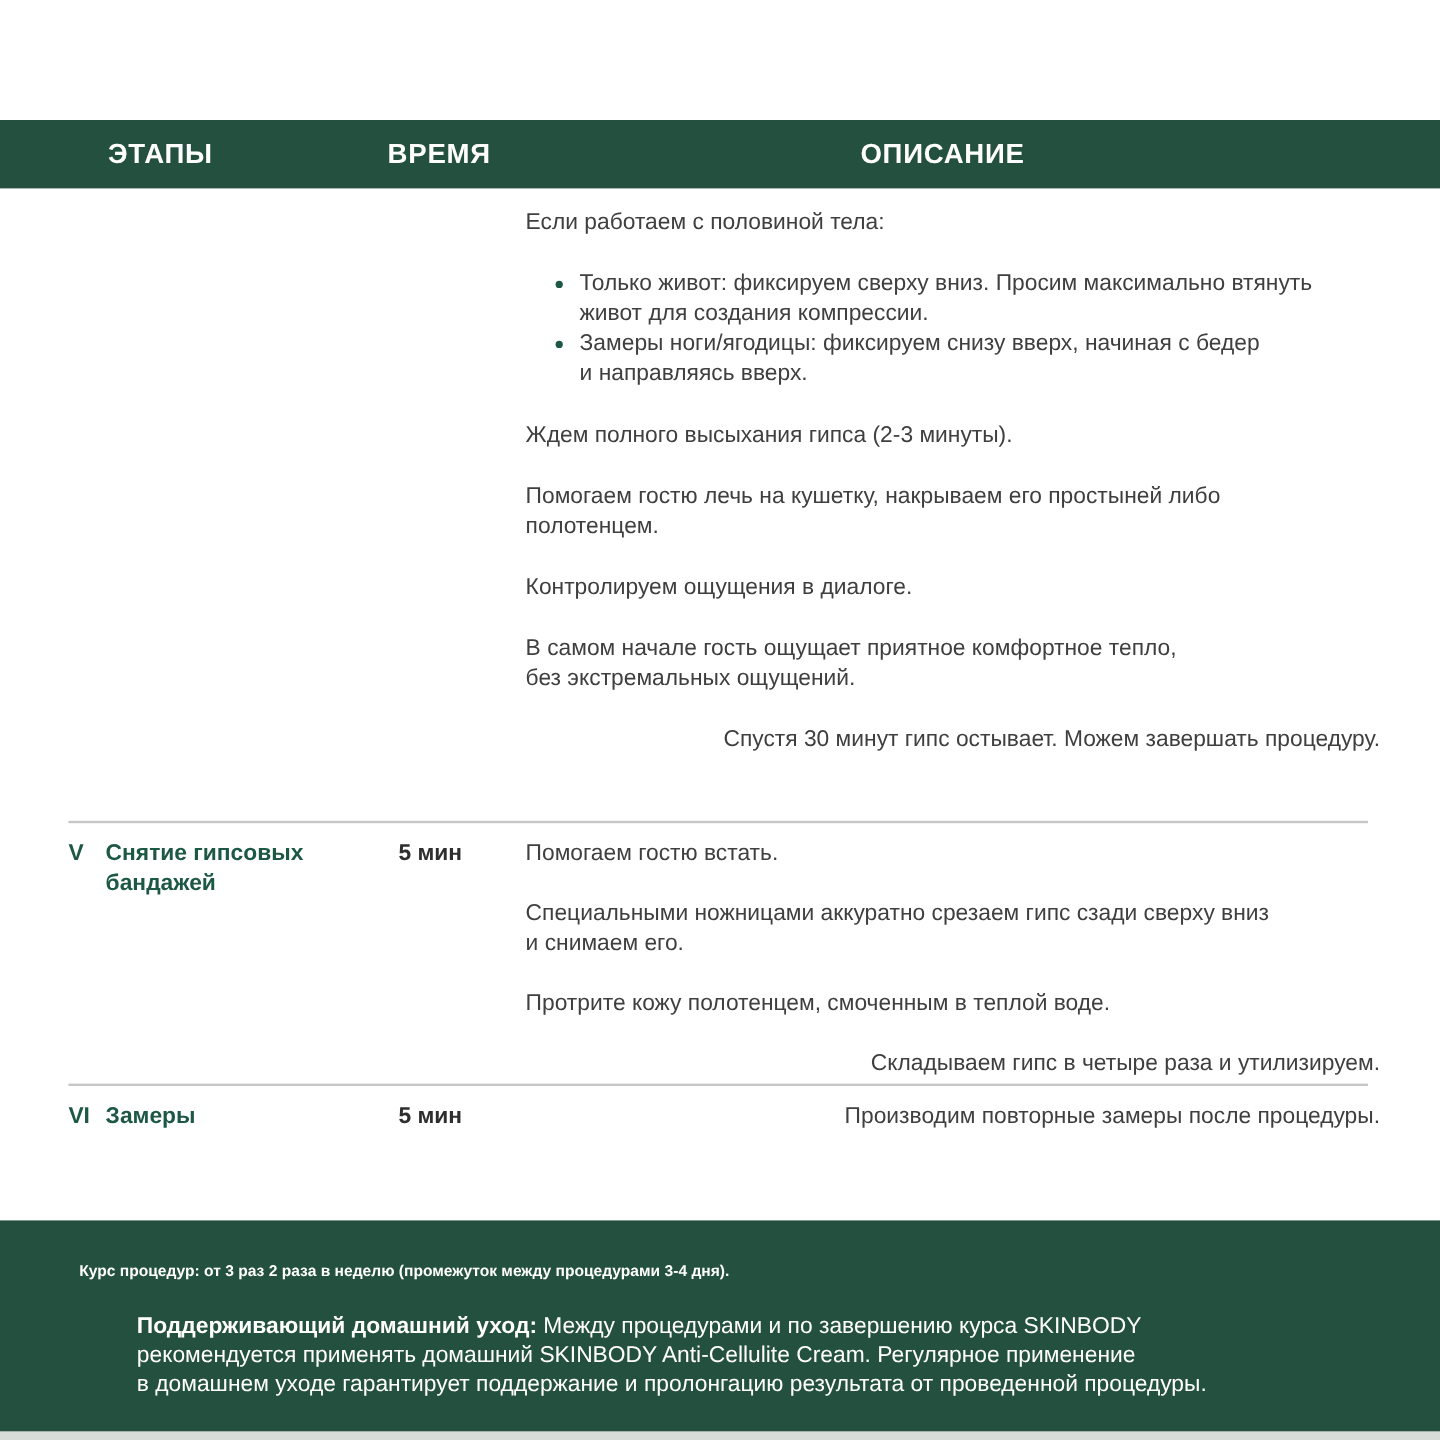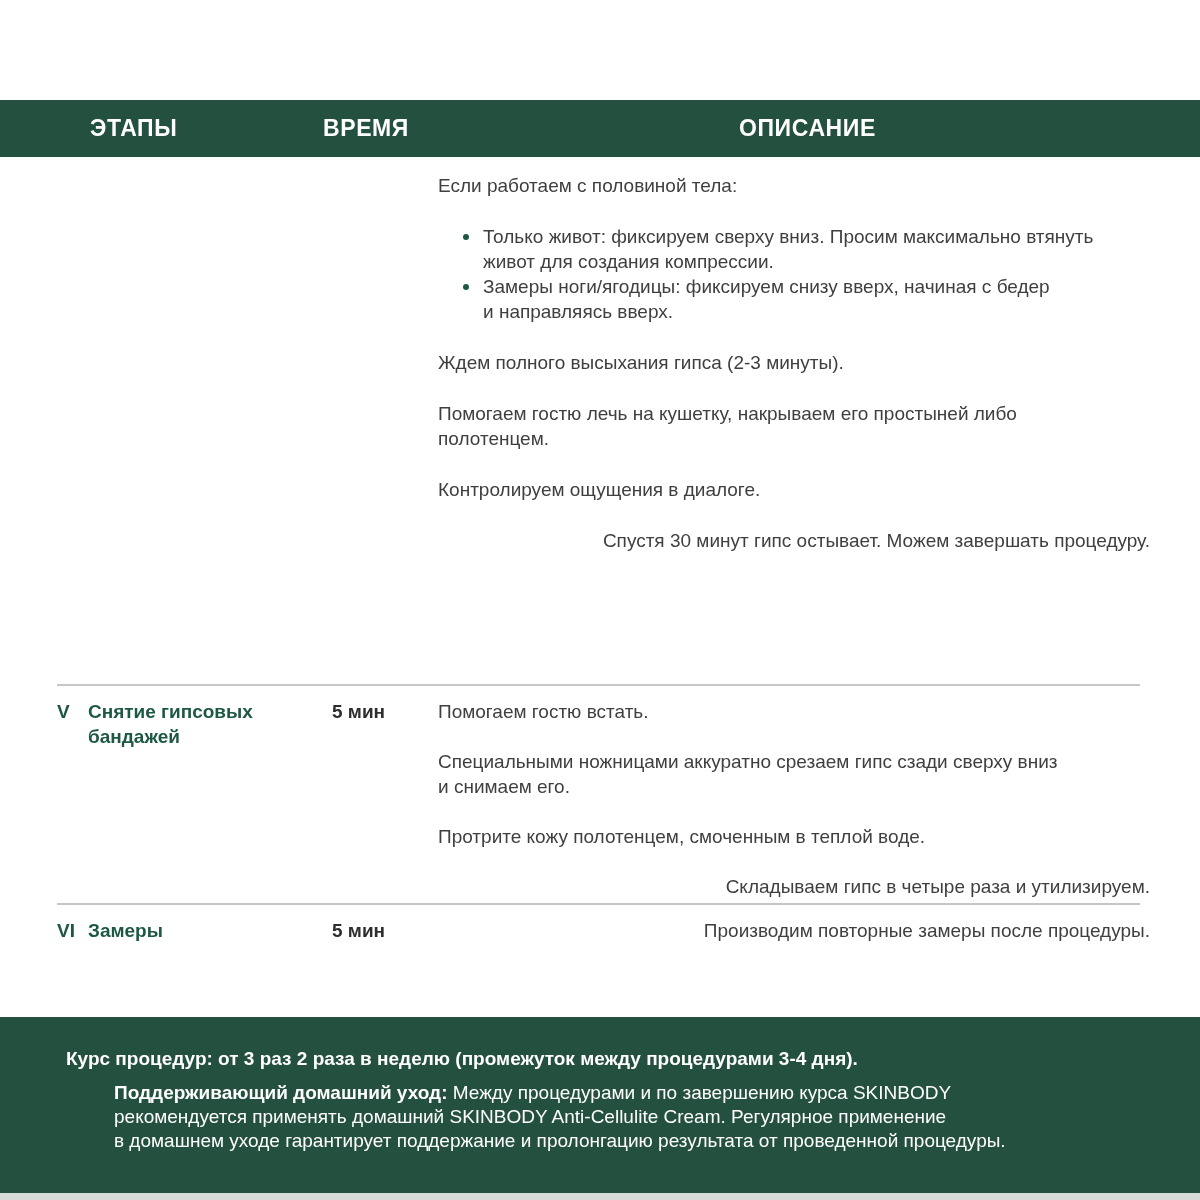--- a/index.html
+++ b/index.html
@@ -31,21 +31,21 @@
     top:0; height:57px;
     line-height:57px;
     color:#ffffff;
     font-size:23px;
     font-weight:bold;
     letter-spacing:0.6px;
     white-space:nowrap;
   }
   .header-col.stages{left:90px;}
   .header-col.time{left:323px;}
-  .header-col.desc{left:717px;margin-left:22px;}
+  .header-col.desc{left:717px;}
 
   
   .body-text{
     color:var(--body-text);
     font-size:19px;
     line-height:25px;
   }
   .pre{white-space:pre-line;}
   .para{margin-bottom:26px;}
   .para:last-child{margin-bottom:0;text-align:right;}
@@ -126,24 +126,24 @@
   
   .footer{
     position:absolute;
     left:0; top:1017px;
     width:1200px; height:176px;
     background:var(--brand-green);
     color:var(--footer-text);
     padding:29px 60px 0 66px;
   }
   .footer .course-line{
-    font-size:19px;
-    font-weight:bold;
-    line-height:25px;
-    margin-bottom:10px;
+    font-size:13px;
+    font-weight:bold;
+    line-height:25px;
+    margin-bottom:23px;
   }
   .footer .home-care{
     font-size:19px;
     line-height:24px;
     margin-left:48px;
   }
   .footer .home-care strong{font-weight:bold;}
   .bottom-strip{
     position:absolute;
     left:0; top:1193px;
@@ -167,20 +167,22 @@
     <ul class="bullet-list">
       <li class="pre">Только живот: фиксируем сверху вниз. Просим максимально втянуть
 живот для создания компрессии.</li>
       <li class="pre">Замеры ноги/ягодицы: фиксируем снизу вверх, начиная с бедер
 и направляясь вверх.</li>
     </ul>
     <p class="para pre">Ждем полного высыхания гипса (2-3 минуты).</p>
     <p class="para pre">Помогаем гостю лечь на кушетку, накрываем его простыней либо
 полотенцем.</p>
     <p class="para pre">Контролируем ощущения в диалоге.</p>
+    <p class="para pre">В самом начале гость ощущает приятное комфортное тепло,
+без экстремальных ощущений.</p>
     <p class="para pre">Спустя 30 минут гипс остывает. Можем завершать процедуру.</p>
   </div>
 
   <div class="divider d1"></div>
 
   <div class="row-v">
     <div class="stage-cell">
       <span class="stage-numeral">V</span>
       <span class="stage-title pre">Снятие гипсовых
 бандажей</span>

